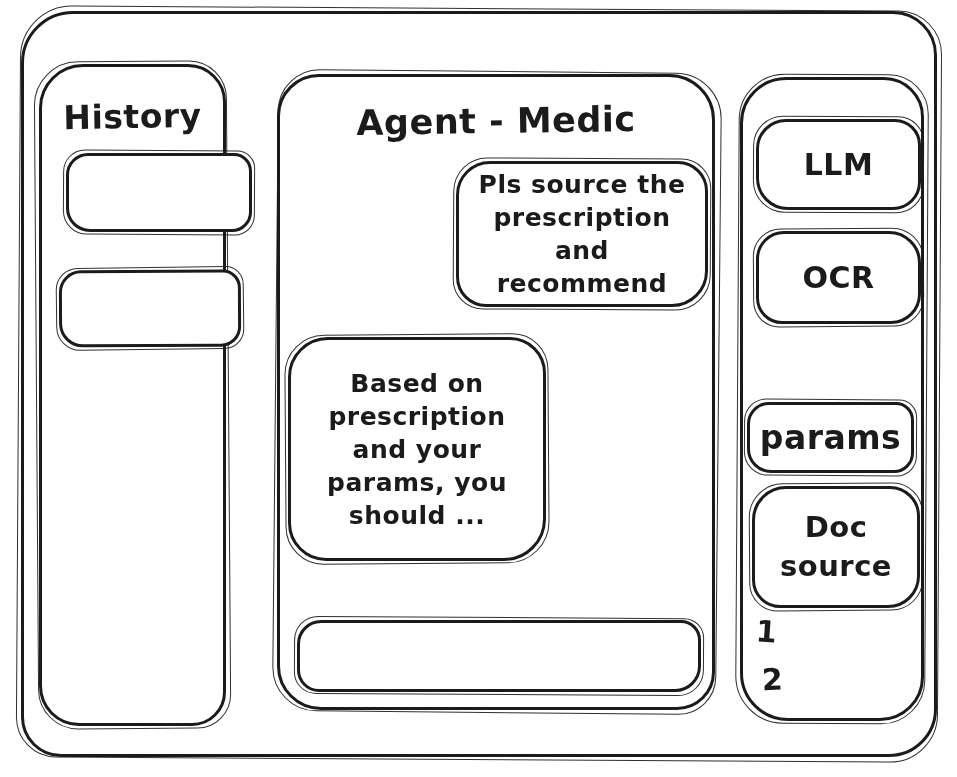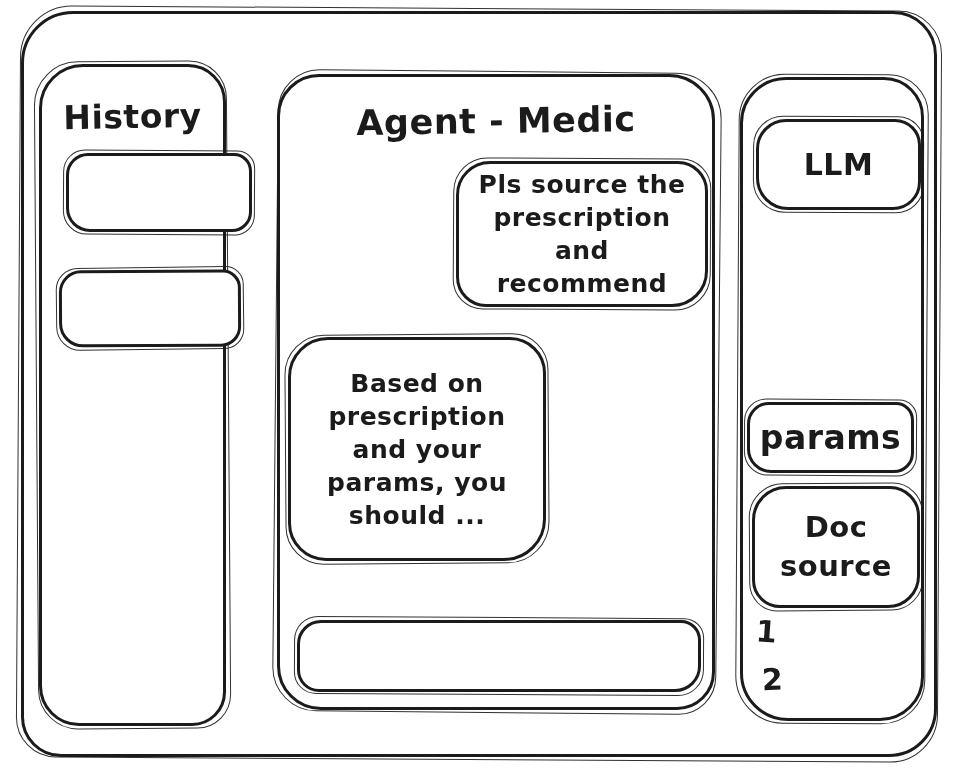--- a/index.html
+++ b/index.html
@@ -146,19 +146,20 @@
     <div class="chat-title hand">Agent - Medic</div>
     <div class="bubble user sk hand">Pls source the prescription and recommend</div>
     <div class="bubble bot sk skb hand">Based on prescription and your params, you should ...</div>
     <div class="input-wrap sk">
       <input class="msg-input" type="text" value="" style="">
     </div>
   </main>
 
   <aside class="sidebar-right sk">
     <button class="tool-btn sk btn-llm">LLM</button>
+    <button class="tool-btn sk skb btn-ocr">OCR</button>
     <button class="tool-btn sk btn-params">params</button>
     <button class="tool-btn sk skb btn-doc">Doc source</button>
     <div class="src one hand">1</div>
     <div class="src two hand">2</div>
   </aside>
 
 </div>
 
 </body></html>

